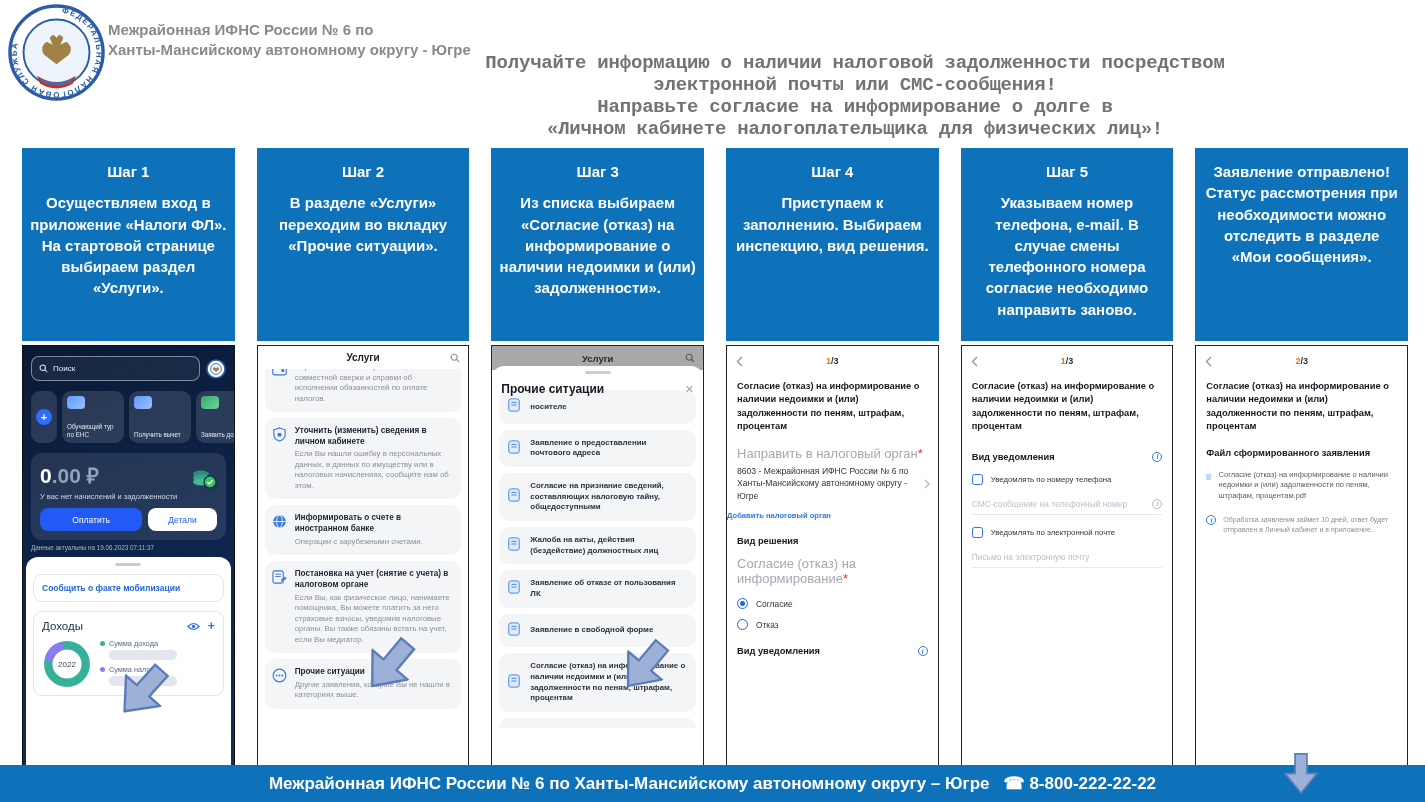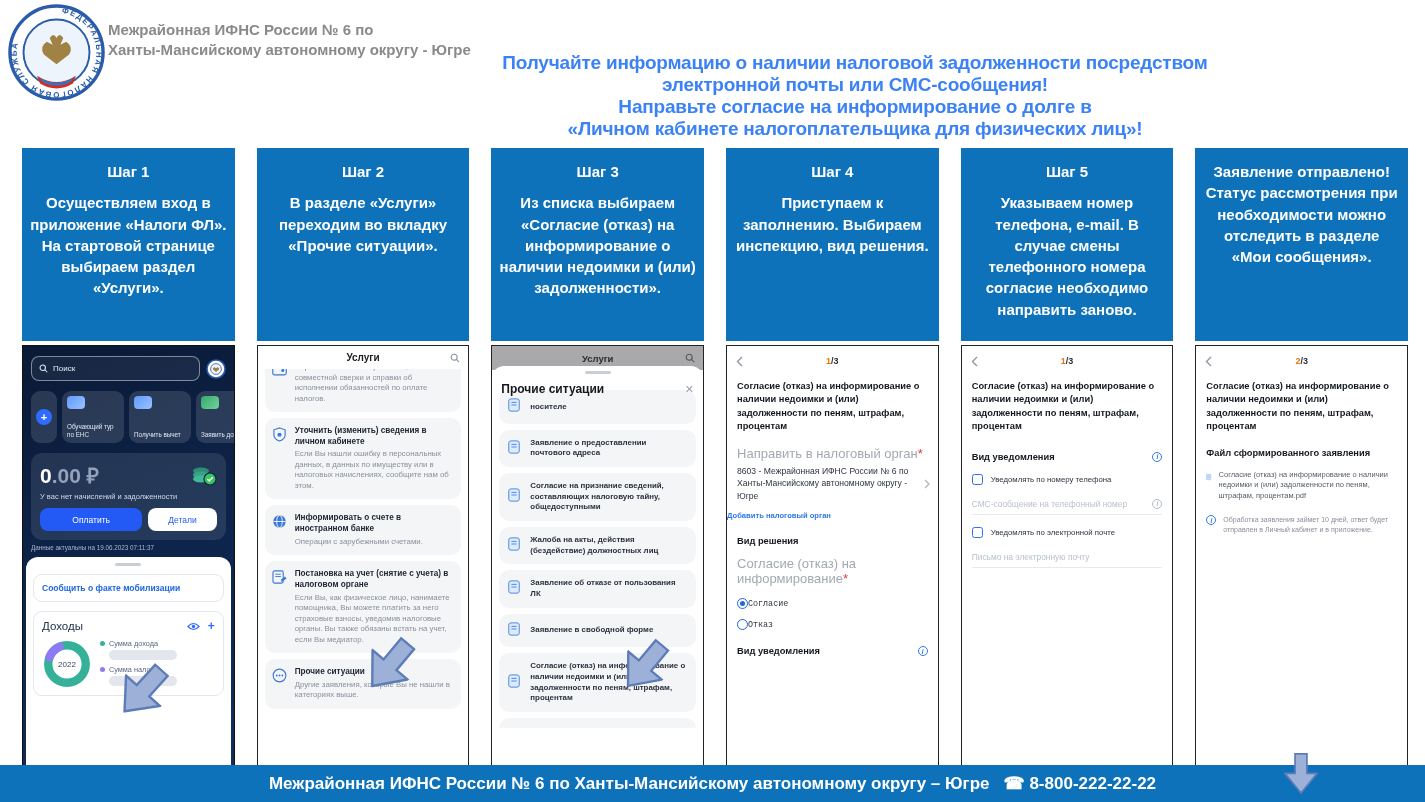--- a/index.html
+++ b/index.html
@@ -2,21 +2,21 @@
 <html lang="ru"><head>
 <meta charset="utf-8">
 <style>
   html,body{margin:0;padding:0;background:#fff;}
   *{box-sizing:border-box;}
   .page{position:relative;width:1425px;height:802px;background:#fff;font-family:"Liberation Sans",sans-serif;overflow:hidden;}
 
   
   .toplogo{position:absolute;left:8px;top:4px;width:97px;height:97px;}
   .orgname{position:absolute;left:108px;top:20px;font-size:15px;font-weight:bold;color:#8a8a8a;line-height:1.3;}
-  .redtitle{position:absolute;left:290px;right:5px;top:52px;text-align:center;color:#3b82f6;font-weight:bold;font-size:19px;line-height:22px;letter-spacing:-0.2px;}
+  .redtitle{position:absolute;left:290px;right:5px;top:52px;text-align:center;color:#737373;font-weight:bold;font-size:19px;line-height:22px;letter-spacing:-0.2px;font-family:Liberation Mono, monospace;}
 
   
   .cols{position:absolute;left:22px;right:17px;top:148px;display:flex;gap:22px;}
   .col{flex:1;display:flex;flex-direction:column;gap:4px;min-width:0;}
   .stephead{background:#0d72b9;color:#fff;height:193px;padding:13px 7px 0;text-align:center;font-weight:bold;font-size:15px;line-height:1.42;}
   .steplabel{margin-bottom:10px;}
   .phone{position:relative;height:498px;border:1px solid #222;background:#fff;overflow:hidden;font-size:8px;color:#222;display:flex;flex-direction:column;}
 
   
   .arrow{position:absolute;z-index:6;}
@@ -26,21 +26,21 @@
   .p1-top{display:flex;align-items:center;gap:6px;margin:10px 8px 6px;}
   .p1-search{flex:1;display:flex;align-items:center;gap:5px;height:25px;border:1px solid rgba(255,255,255,.45);border-radius:8px;padding:0 7px;color:#e8edf6;background:rgba(255,255,255,.06);}
   .p1-logo{width:20px;height:20px;flex:0 0 auto;}
   .p1-tiles{display:flex;gap:5px;margin:4px 0 8px 8px;overflow:hidden;}
   .p1-plus{flex:0 0 26px;height:52px;border-radius:9px;background:rgba(255,255,255,.13);display:flex;align-items:center;justify-content:center;}
   .p1-plus b{width:16px;height:16px;border-radius:50%;background:#2f6bff;color:#fff;display:flex;align-items:center;justify-content:center;font-size:11px;}
   .p1-tile{flex:0 0 62px;height:52px;border-radius:9px;background:rgba(255,255,255,.13);padding:5px 5px 4px;color:#dfe7f4;font-size:6.3px;line-height:1.25;display:flex;flex-direction:column;justify-content:space-between;}
   .tico{width:18px;height:13px;border-radius:4px;background:linear-gradient(135deg,#5f9bff,#9cc1ff);}
   .tico.green{background:linear-gradient(135deg,#37a96e,#6fd49c);}
   .p1-card{margin:2px 8px 4px;background:rgba(255,255,255,.10);border-radius:11px;padding:8px 9px 9px;}
-  .balrow{display:flex;justify-content:space-between;align-items:center;}
+  .balrow{display:flex;justify-content:space-between;align-items:flex-end;}
   .bal-main{color:#fff;font-size:21px;font-weight:bold;}
   .bal-rest{color:#93a1ba;font-size:21px;font-weight:bold;}
   .p1-note{color:#cdd7e8;margin:3px 0 7px;font-size:7.5px;}
   .p1-btns{display:flex;gap:6px;}
   .p1-pay{flex:1.5;height:23px;background:#2359f5;border-radius:8px;color:#fff;display:flex;align-items:center;justify-content:center;font-size:8.5px;}
   .p1-det{flex:1;height:23px;background:#fff;border-radius:8px;color:#2359f5;display:flex;align-items:center;justify-content:center;font-size:8.5px;}
   .p1-upd{color:#aab6cc;font-size:6.3px;margin:0 8px 6px;}
   .p1-sheet{flex:1;background:#fff;border-radius:12px 12px 0 0;margin:0 3px;padding:4px 7px 30px;position:relative;}
   .handle{width:26px;height:3px;border-radius:2px;background:#c9cdd6;margin:2px auto 8px;}
   .p1-mob{border:1px solid #e3e6ee;border-radius:9px;padding:8px;color:#1f66e0;font-weight:bold;font-size:8.5px;margin-bottom:9px;}
@@ -91,21 +91,21 @@
   .fpage .cur{color:#e8740c;}
   .ftitle{font-weight:bold;font-size:9.3px;line-height:1.45;color:#14181f;margin:8px 10px 2px;}
   .flabel{font-size:13px;color:#a3a9b3;margin:10px 10px 2px;}
   .req{color:#e03a2f;}
   .fvalrow{display:flex;align-items:center;gap:5px;margin:2px 8px 0 10px;}
   .fval{flex:1;font-size:8.6px;line-height:1.45;color:#2e3440;}
   .fchev{color:#b4bac4;flex:0 0 auto;}
   .flink{color:#2f7ae0;font-size:7.6px;font-weight:bold;margin:9px 0 0;}
   .fsect{font-weight:bold;font-size:9.3px;color:#14181f;margin:16px 10px 0;display:flex;align-items:center;}
   .fsect .sp{flex:1;}
-  .fradio{display:flex;align-items:center;margin:10px 10px 0;font-size:8.4px;color:#2e3440;font-family:Liberation Mono, monospace;}
+  .fradio{display:flex;align-items:center;gap:8px;margin:10px 10px 0;font-size:8.4px;color:#2e3440;}
   .radio{width:11px;height:11px;border-radius:50%;border:1.6px solid #1f66e0;position:relative;flex:0 0 auto;}
   .radio.on::after{content:"";position:absolute;inset:1.8px;border-radius:50%;background:#1f66e0;}
   .iinfo{width:10px;height:10px;border-radius:50%;border:1.2px solid #2f7ae0;color:#2f7ae0;font-size:6.5px;display:inline-flex;align-items:center;justify-content:center;font-style:italic;font-weight:bold;flex:0 0 auto;}
   .iinfo.gray{border-color:#b4bac4;color:#b4bac4;}
   .fcheck{display:flex;align-items:center;gap:8px;margin:12px 10px 0;font-size:7.8px;color:#2e3440;}
   .cbox{width:11px;height:11px;border:1.6px solid #2f6bff;border-radius:2.5px;background:#fff;flex:0 0 auto;}
   .fplace{display:flex;align-items:center;gap:5px;margin:14px 10px 0;padding-bottom:5px;border-bottom:1px solid #e8eaef;color:#b9bfca;font-size:8.4px;}
   .fplace .t{flex:1;}
   .fwarn{display:flex;gap:6px;background:#f5f6f8;padding:6px 9px 2px;margin-top:12px;max-height:24px;overflow:hidden;}
   .wico{width:10px;height:10px;border-radius:50%;border:1.4px solid #d93a2b;color:#d93a2b;font-size:7px;font-weight:bold;display:flex;align-items:center;justify-content:center;flex:0 0 auto;}

